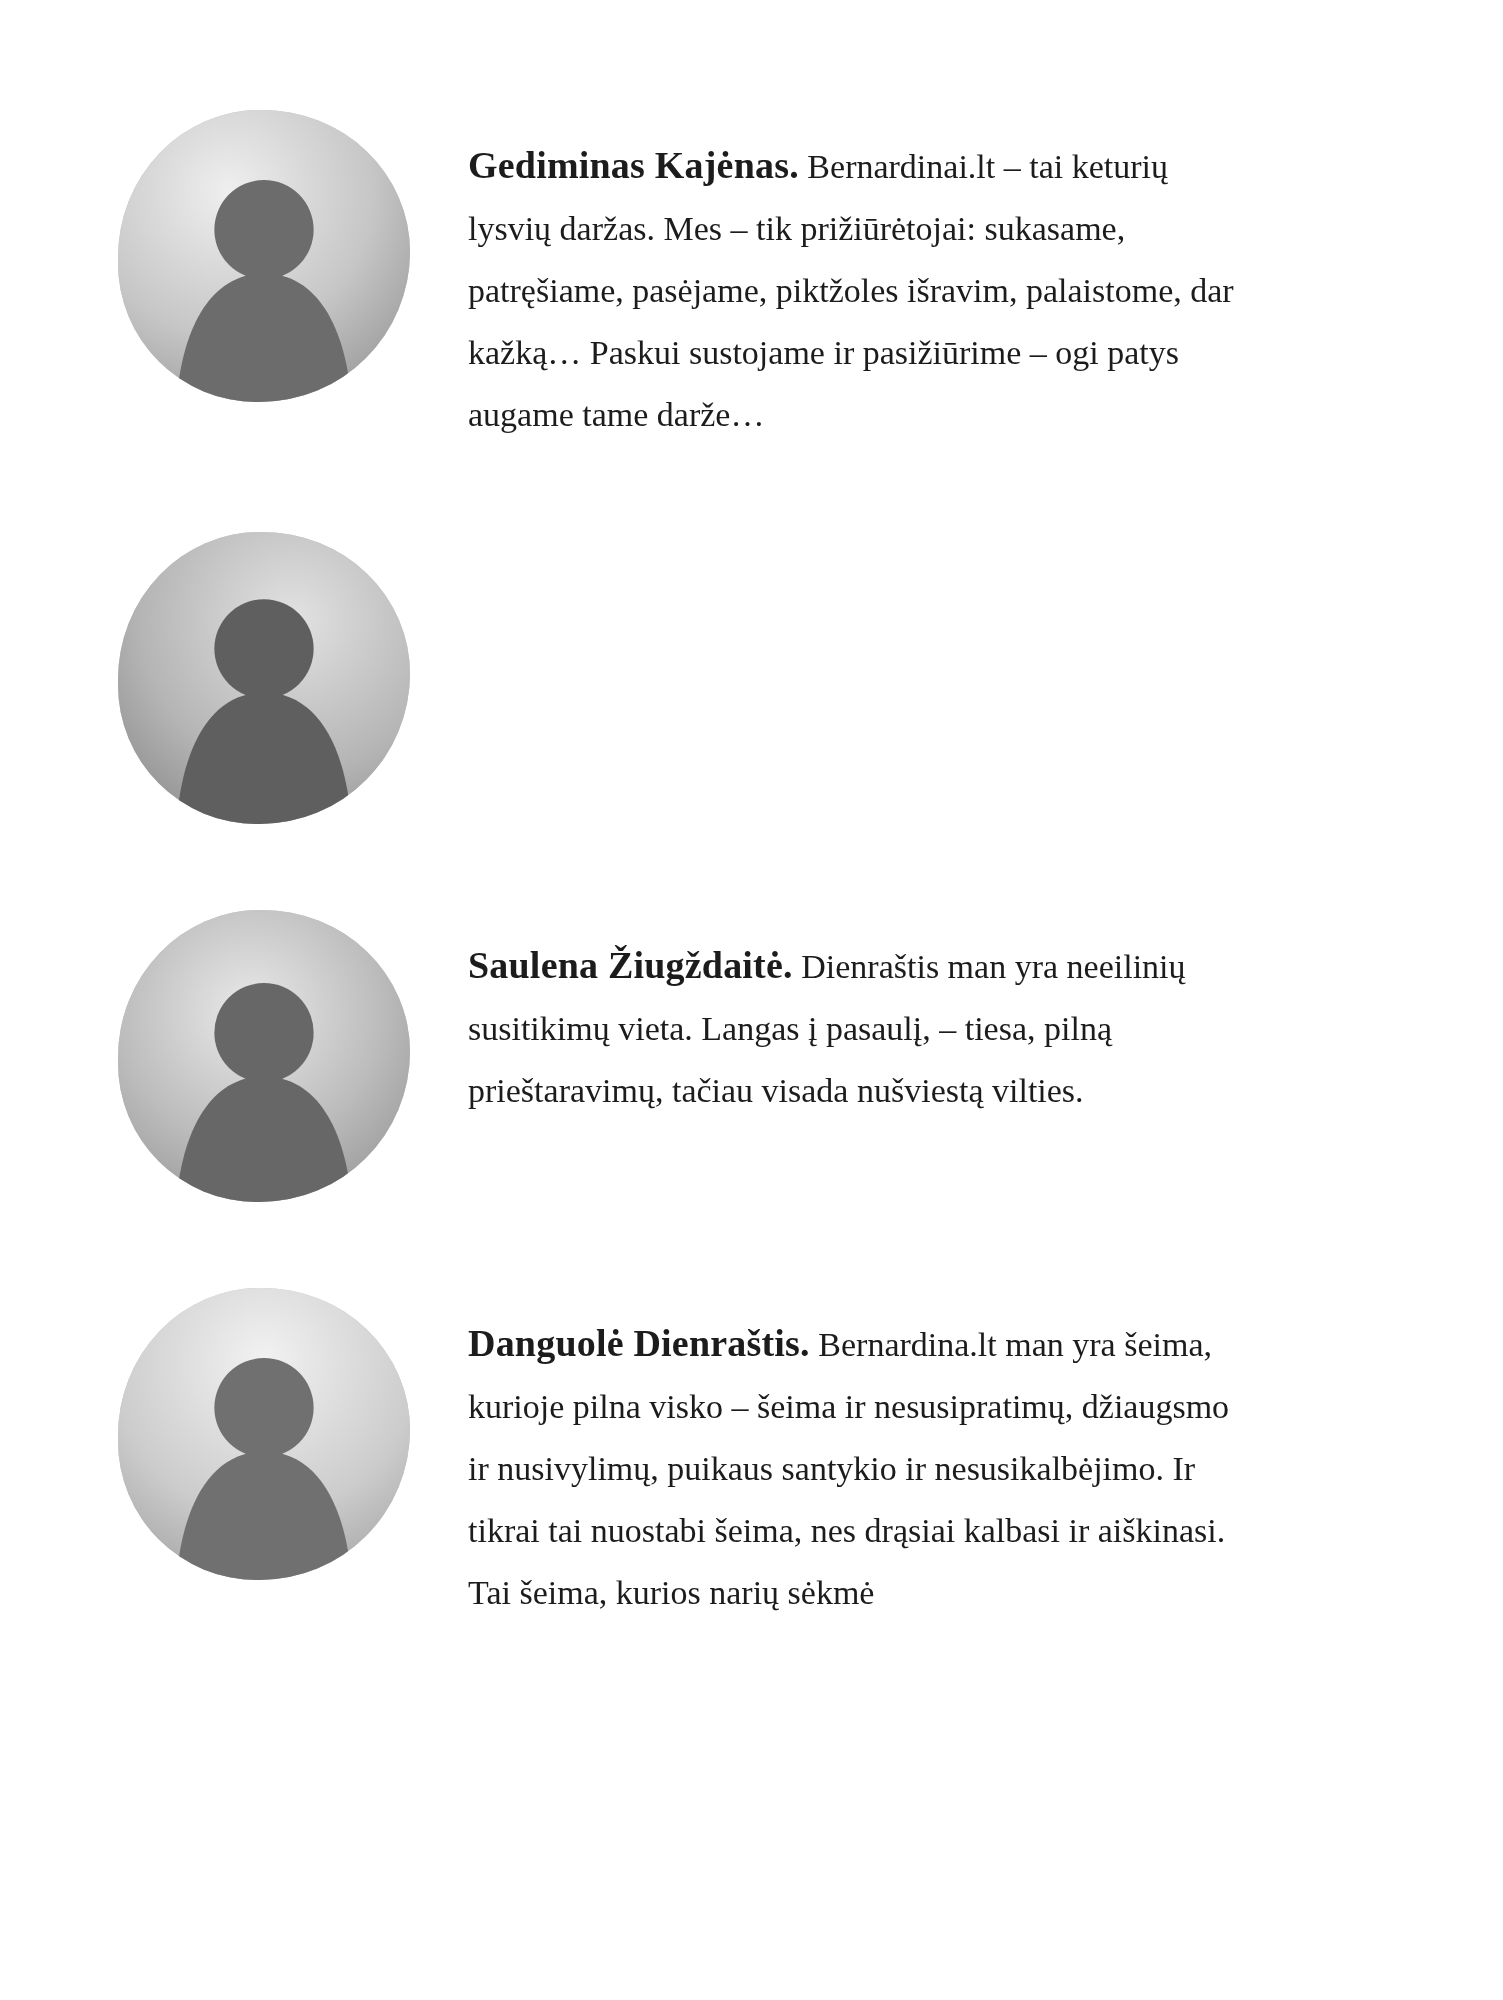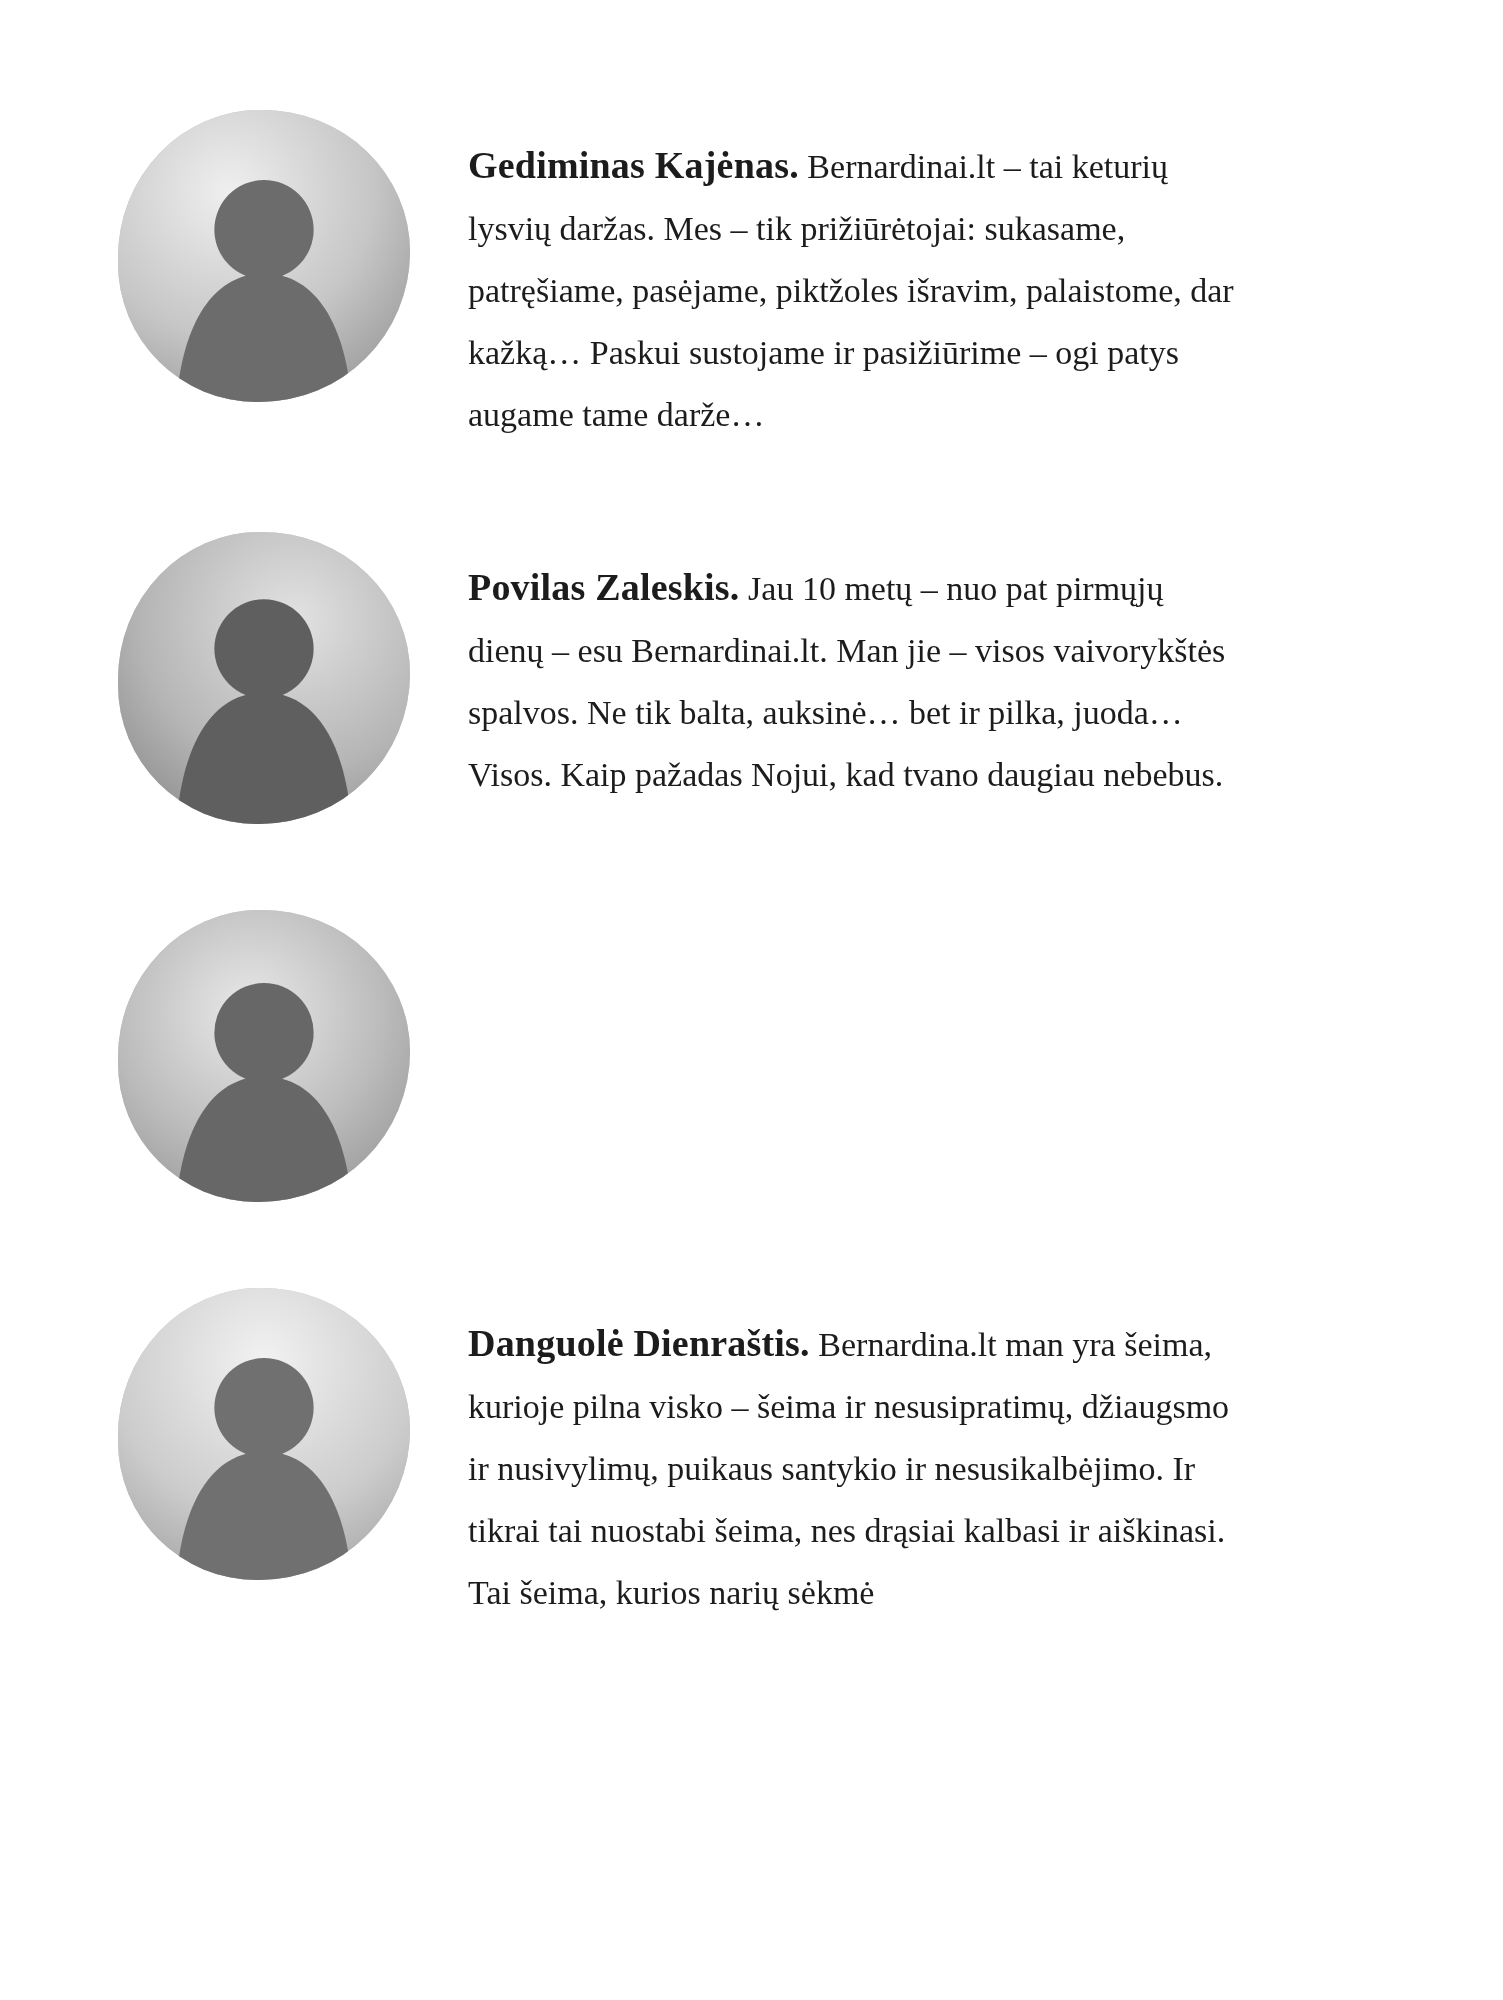--- a/index.html
+++ b/index.html
@@ -89,43 +89,43 @@
             <stop offset="100%" stop-color="#7d7d7d"></stop>
           </radialGradient>
         </defs>
         <rect width="100" height="100" fill="url(#pg2)"></rect>
         <g fill="#5f5f5f">
           <circle cx="50" cy="40" r="17"></circle>
           <path d="M50 55 C32 55 22 73 20 100 L80 100 C78 73 68 55 50 55 Z"></path>
         </g>
       </svg>
     </div>
-    <p class="bio">
-      <strong class="name">Povilas Zaleskis.</strong>
-      <span>Jau 10 metų – nuo pat pirmųjų dienų – esu Bernardinai.lt. Man jie – visos vaivorykštės spalvos. Ne tik balta, auksinė… bet ir pilka, juoda… Visos. Kaip pažadas Nojui, kad tvano daugiau nebebus.</span>
-    </p>
   </div>
 
   <div class="profile-row">
     <div class="photo" title="black-and-white portrait of a short-haired woman with head tilted, smiling">
       <svg viewBox="0 0 100 100" aria-hidden="true">
         <defs>
           <radialGradient id="pg3" cx="45%" cy="35%" r="90%">
             <stop offset="0%" stop-color="#e9e9e9"></stop>
             <stop offset="50%" stop-color="#bcbcbc"></stop>
             <stop offset="100%" stop-color="#858585"></stop>
           </radialGradient>
         </defs>
         <rect width="100" height="100" fill="url(#pg3)"></rect>
         <g fill="#676767">
           <circle cx="50" cy="42" r="17"></circle>
           <path d="M50 57 C32 57 22 75 20 100 L80 100 C78 75 68 57 50 57 Z"></path>
         </g>
       </svg>
     </div>
+    <p class="bio">
+      <strong class="name">Saulena Žiugždaitė.</strong>
+      <span>Dienraštis man yra neeilinių susitikimų vieta. Langas į pasaulį, – tiesa, pilną prieštaravimų, tačiau visada nušviestą vilties.</span>
+    </p>
   </div>
 
   <div class="profile-row">
     <div class="photo" title="black-and-white portrait of a smiling older woman with earrings">
       <svg viewBox="0 0 100 100" aria-hidden="true">
         <defs>
           <radialGradient id="pg4" cx="50%" cy="25%" r="95%">
             <stop offset="0%" stop-color="#f2f2f2"></stop>
             <stop offset="55%" stop-color="#cccccc"></stop>
             <stop offset="100%" stop-color="#949494"></stop>

